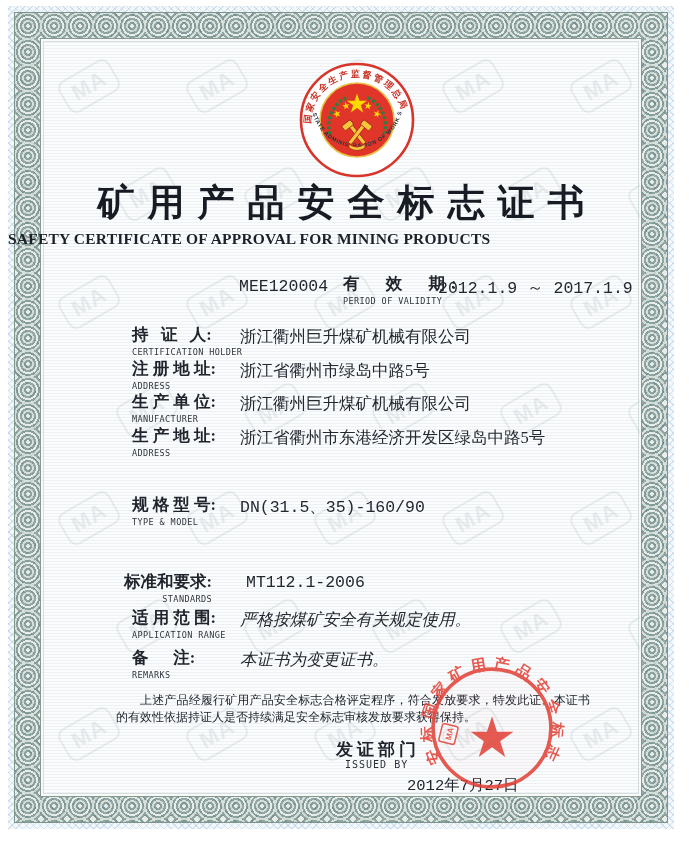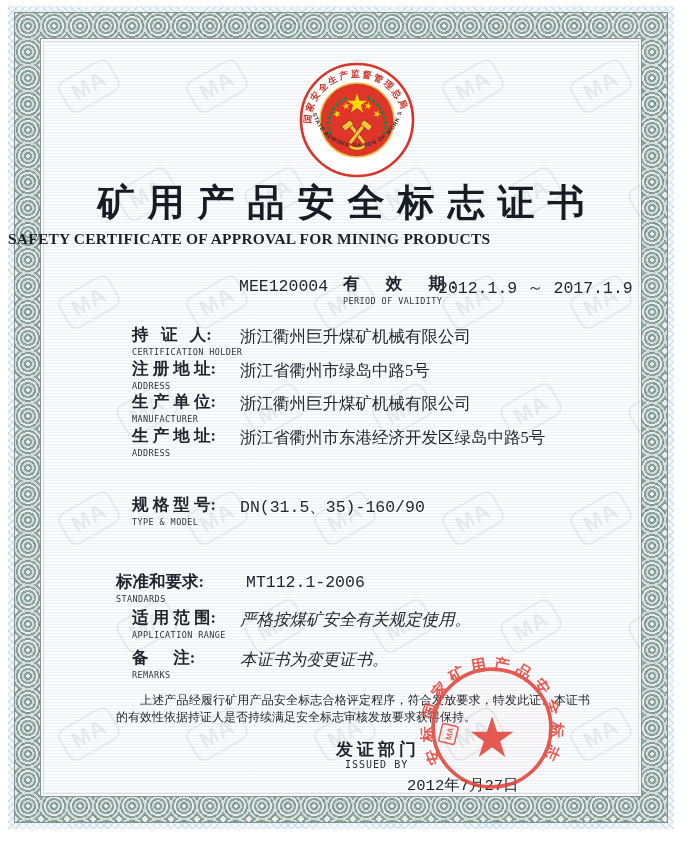--- a/index.html
+++ b/index.html
@@ -170,21 +170,21 @@
       </div>
       <div class="abs value" style="left:232px;top:421px;">浙江省衢州市东港经济开发区绿岛中路5号</div>
 
 
       <div class="fieldrow" style="left:124px;top:488px;">
         <div class="cn-label">规 格 型 号:</div>
         <div class="en-label">TYPE &amp; MODEL</div>
       </div>
       <div class="abs value num" style="left:232px;top:490px;">DN(31.5、35)-160/90</div>
 
-      <div class="fieldrow" style="left:108px;top:565px;">
+      <div class="fieldrow" style="left:116px;top:565px;text-align:right;">
         <div class="cn-label">标准和要求:</div>
         <div class="en-label">STANDARDS</div>
       </div>
       <div class="abs value num" style="left:238px;top:567px;">MT112.1-2006</div>
 
       <div class="fieldrow" style="left:124px;top:601px;">
         <div class="cn-label">适 用 范 围:</div>
         <div class="en-label">APPLICATION RANGE</div>
       </div>
       <div class="abs value" style="left:232px;top:603px;font-style:italic;">严格按煤矿安全有关规定使用。</div>

